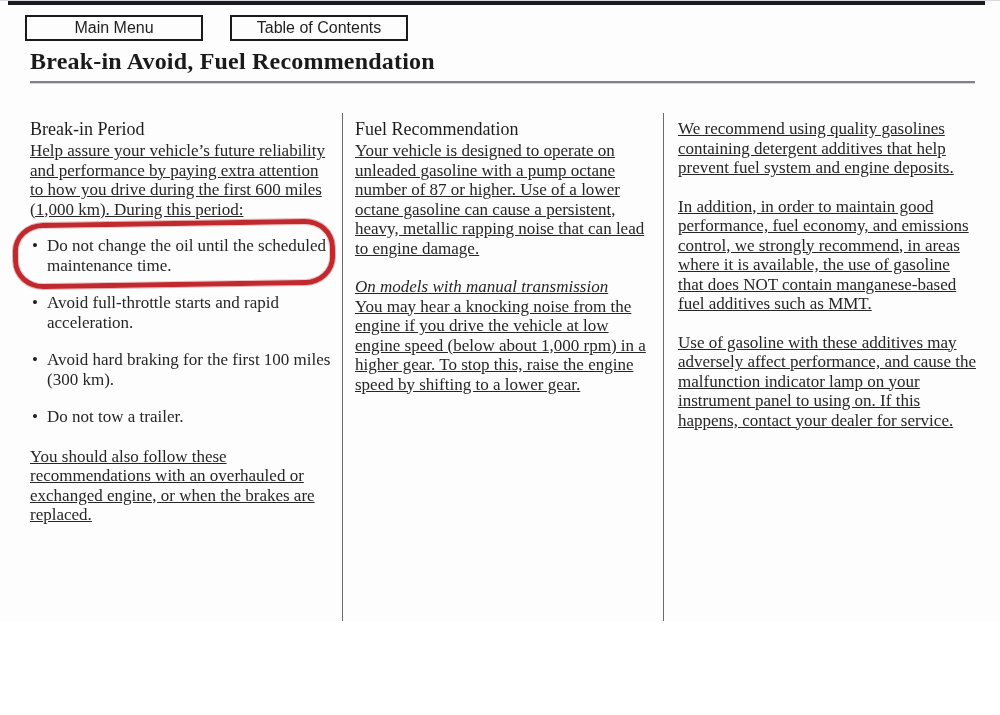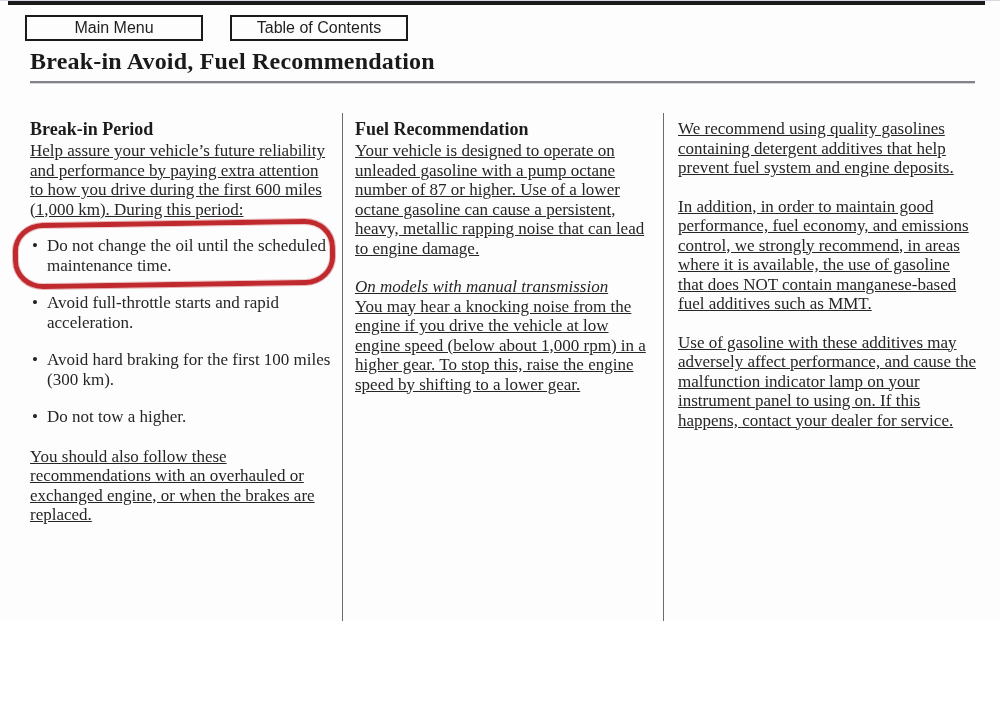--- a/index.html
+++ b/index.html
@@ -80,21 +80,21 @@
     top: 119px;
     font-size: 17px;
     line-height: 19.5px;
     color: #262626;
   }
   #col-break-in  { left: 30px;  width: 302px; }
   #col-fuel      { left: 355px; width: 298px; }
   #col-additives { left: 678px; width: 299px; }
   .col-heading {
     font-size: 18px;
-    font-weight: bold;
+    font-weight: normal;
     color: #1c1c1c;
     margin: 0 0 1px 0;
     line-height: 21px;
   }
   .col p {
     margin: 0;
     text-decoration: underline;
   }
   .col p + p, .para-gap {
     margin-top: 19px !important;
@@ -173,21 +173,21 @@
   <div class="v-divider" id="divider-1"></div>
   <div class="v-divider" id="divider-2"></div>
 
   <div class="col" id="col-break-in">
     <h2 class="col-heading">Break-in Period</h2>
     <p>Help assure your vehicle’s future reliability and performance by paying extra attention to how you drive during the first 600 miles (1,000 km). During this period:</p>
     <ul class="bullets">
       <li>Do not change the oil until the scheduled maintenance time.<span class="red-ring"></span></li>
       <li>Avoid full-throttle starts and rapid acceleration.</li>
       <li>Avoid hard braking for the first 100 miles (300 km).</li>
-      <li>Do not tow a higher.</li>
+      <li>Do not tow a trailer.</li>
     </ul>
     <p class="outro">You should also follow these recommendations with an overhauled or exchanged engine, or when the brakes are replaced.</p>
   </div>
 
   <div class="col" id="col-fuel">
     <h2 class="col-heading">Fuel Recommendation</h2>
     <p>Your vehicle is designed to operate on unleaded gasoline with a pump octane number of 87 or higher. Use of a lower octane gasoline can cause a persistent, heavy, metallic rapping noise that can lead to engine damage.</p>
     <p class="sub-heading">On models with manual transmission</p>
     <p style="margin-top:0 !important;">You may hear a knocking noise from the engine if you drive the vehicle at low engine speed (below about 1,000 rpm) in a higher gear. To stop this, raise the engine speed by shifting to a lower gear.</p>
   </div>

